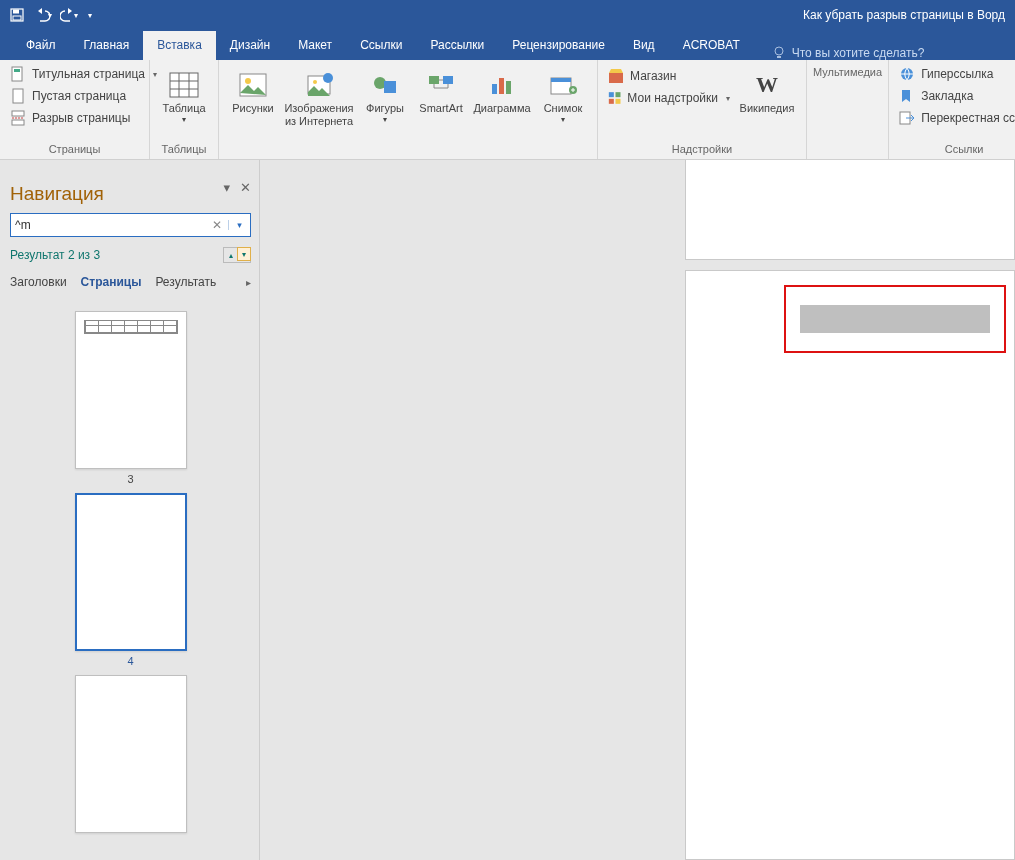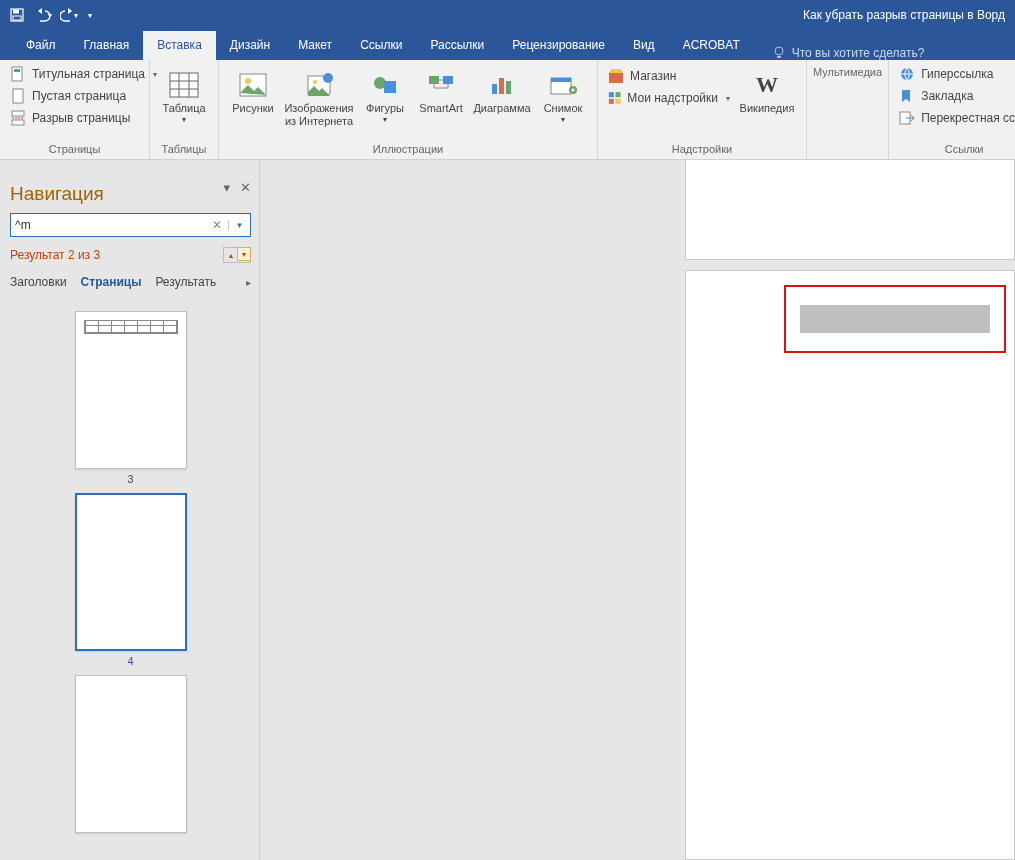--- a/index.html
+++ b/index.html
@@ -38,21 +38,21 @@
   .navpane { width:260px; background:#e6e6e6; border-right:1px solid #cdcdcd; display:flex; flex-direction:column; padding:10px 8px 0 10px;}
   .nav-header{ display:flex; align-items:center; justify-content:space-between; margin-bottom:8px;}
   .nav-title{ font-size:19px; color:#a16207; font-weight:400;margin-top:13px;}
   .nav-ctrls{ display:flex; gap:10px; color:#666;}
   .nav-ctrls span{ cursor:pointer; font-size:13px;}
   .search{ position:relative; height:24px; border:1px solid #2a6dc1; background:#fff; display:flex; align-items:center; padding:0 50px 0 4px;}
   .search input{ border:0; outline:0; width:100%; font-size:12px; color:#333;}
   .search .right{ position:absolute; right:0; top:0; bottom:0; display:flex; align-items:center;}
   .search .clear{ width:22px; text-align:center; color:#888; cursor:pointer;}
   .search .dd{ width:22px; text-align:center; border-left:1px solid #bcd0e8; color:#2a6dc1; cursor:pointer; font-size:9px;}
-  .resultrow{ display:flex; justify-content:space-between; align-items:center; margin:10px 0 6px; font-size:12px; color:#c2410c;}
+  .resultrow{ display:flex; justify-content:space-between; align-items:center; margin:10px 0 6px; font-size:12px; color:#0f766e;}
   .spin{ display:flex; border:1px solid #bbb;}
   .spin span{ width:14px; height:14px; display:flex;align-items:center;justify-content:center; font-size:8px; cursor:pointer;}
   .spin span+span{ border-left:1px solid #bbb;}
   .spin .act{ background:#fff0d6; border:1px solid #e0b04a; margin:-1px;}
   .navtabs{ display:flex; gap:14px; font-size:12px; color:#444; border-bottom:0; margin-top:4px; align-items:center;}
   .navtabs .ntab{ cursor:pointer; padding:2px 0;}
   .navtabs .ntab.active{ color:#2b579a; font-weight:600;}
   .navtabs .more{ margin-left:auto; font-size:10px; color:#666; cursor:pointer;}
   .thumbs{ flex:1; overflow:auto; padding:20px 0;}
   .thumb{ width:112px; margin:0 auto 8px; }
@@ -231,21 +231,20 @@
               <rect x="2" y="4" width="20" height="16" fill="#fff" stroke="#888"></rect>
               <rect x="2" y="4" width="20" height="4" fill="#4a90d9"></rect>
               <circle cx="24" cy="16" r="4" fill="#6aa56a"></circle>
               <path d="M24 14v4M22 16h4" stroke="#fff"></path>
             </svg>
           </div>
         <span>Снимок</span>
         <span class="dd">▾</span>
       </div>
     </div>
-    <div class="group-label">Иллюстрации</div>
   </div>
 
   <div class="group">
     <div class="group-body">
       <div class="vstack" style="width:130px; padding-top:2px;">
         <div class="vbtn">
           <svg width="16" height="16" viewBox="0 0 16 16">
               <rect x="1" y="5" width="14" height="10" fill="#d96a4a"></rect>
               <path d="M1 5l2-4h10l2 4z" fill="#f3c94a"></path>
             </svg>

